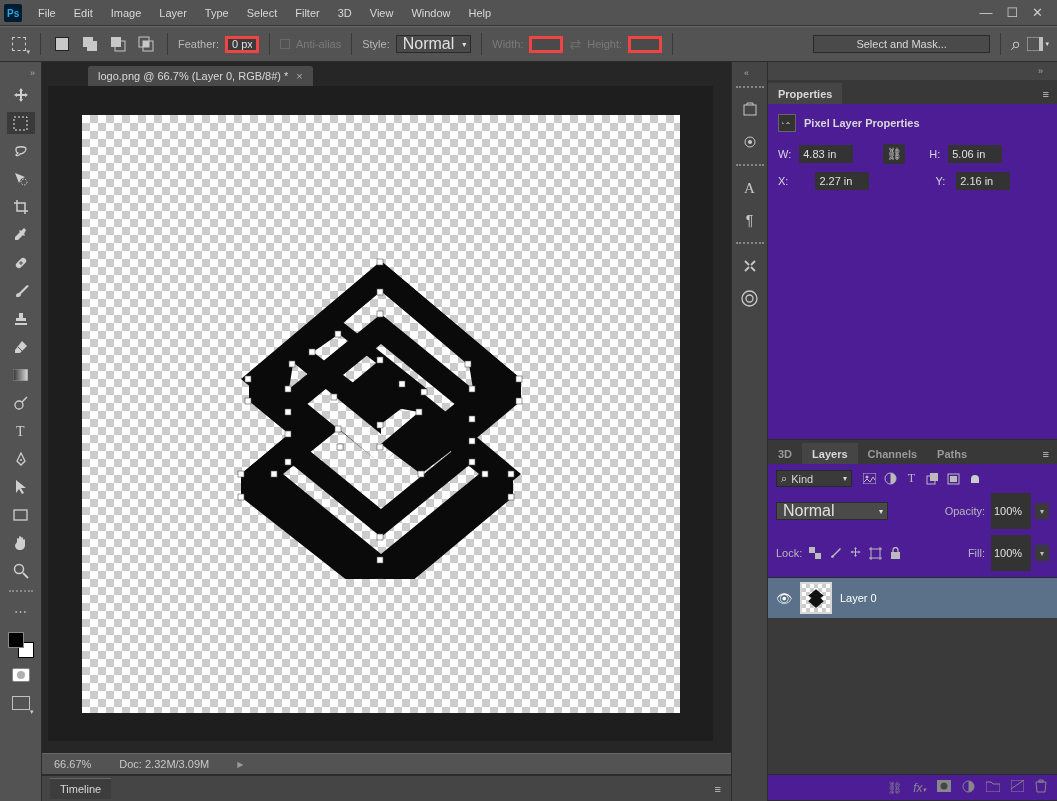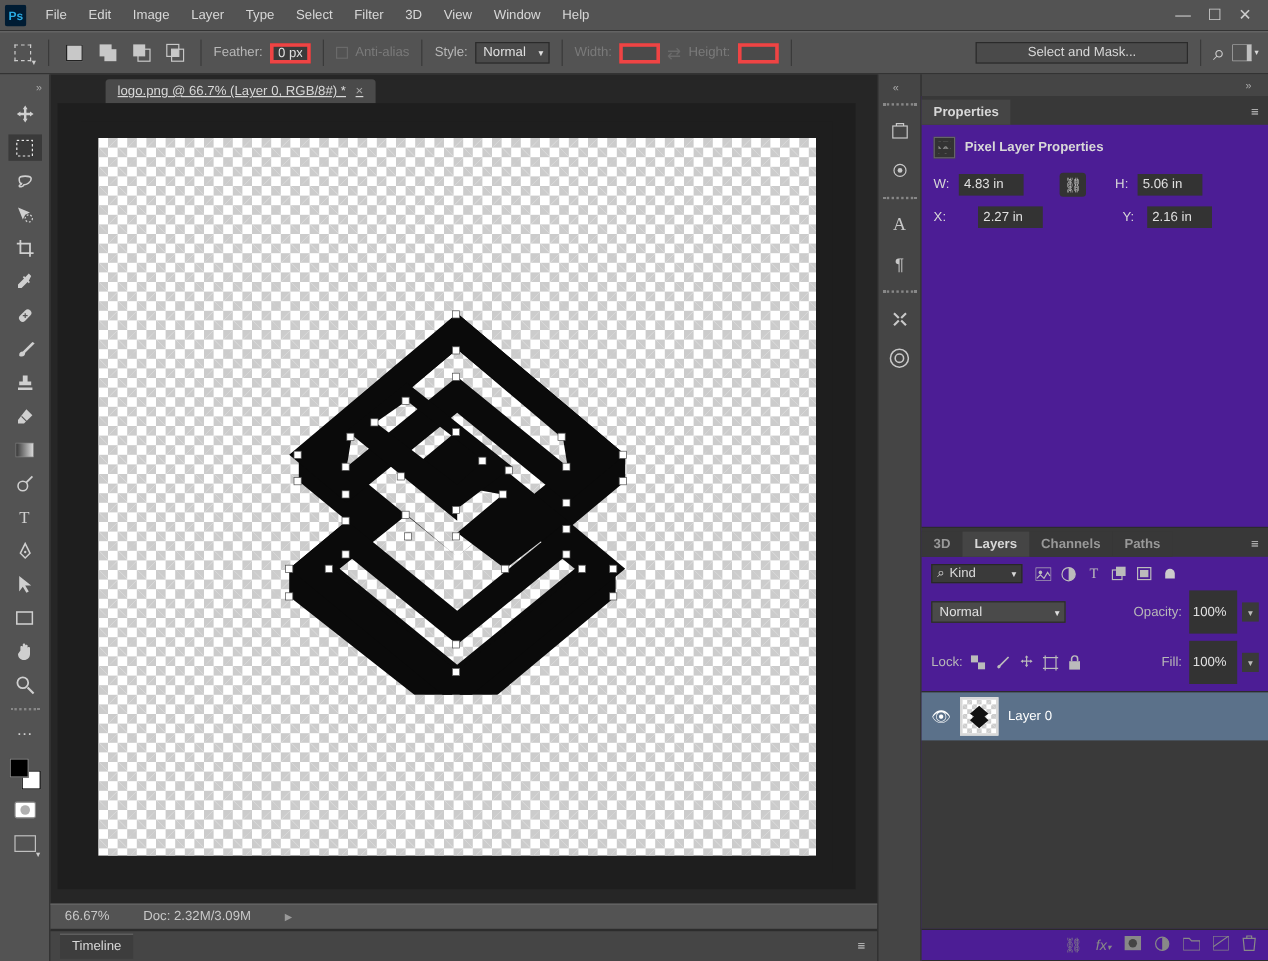--- a/index.html
+++ b/index.html
@@ -42,21 +42,21 @@
 }
 .opt-disabled { color: #7a7a7a; }
 .icon-btn {
   width: 22px; height: 22px; display:flex; align-items:center; justify-content:center;
 }
 .sel-tool-icon { width:18px; height:18px; background:#bbb; border:1px solid #222; position: relative; }
 .sel-tool-icon::after { content:"▾"; font-size:7px; position:absolute; bottom:-6px; right:-5px; color:#ccc;}
 .rect-icon-f { width:14px; height:14px; background:#c8c8c8; border:1px solid #222;}
 .dropdown {
   background: #4a4a4a; border: 1px solid #2a2a2a;
-  color: #e0e0e0; height: 18px; font-size: 11px;
+  color: #e0e0e0; height: 18px; font-size: 16px;
   padding: 0 16px 0 6px; display:flex; align-items:center;
   position: relative; min-width: 62px;
 }
 .dropdown::after { content:"▾"; position:absolute; right:4px; font-size:8px;}
 .select-mask-btn {
   background: #4a4a4a; border: 1px solid #2a2a2a;
   color: #d8d8d8; padding: 2px 42px; font-size: 11px;
 }
 .search-icon::before { content:"⌕"; font-size:18px; color:#ccc;}
 
@@ -428,21 +428,21 @@
       </div>
     <div class="tool-btn">
         <div class="mask-mode"></div>
       </div>
     <div class="tool-btn">
         <div class="scr-mode"></div>
       </div>
   </div>
 
   <div class="canvas-area">
-    <div class="doc-tab-row" style="position:absolute;top:0;left:4px;text-decoration:underline;">
+    <div class="doc-tab-row" style="position:absolute;top:0;left:4px;">
       <div class="doc-tab">
         <span>logo.png @ 66.7% (Layer 0, RGB/8#) *</span>
         <span class="x">×</span>
       </div>
     </div>
     <div class="canvas-scroll">
       <div class="doc-border">
         <div class="doc">
           <svg class="logo-svg" viewBox="0 0 320 330">
             <g fill="#0a0a0a">

